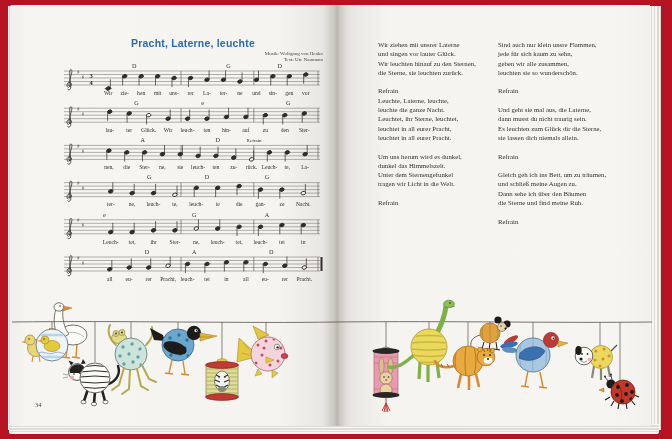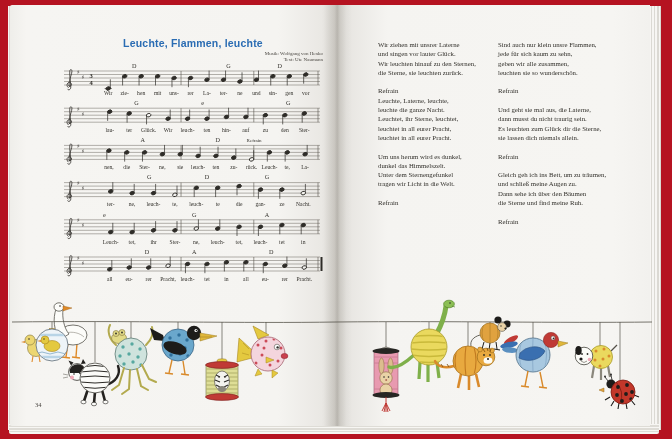--- a/index.html
+++ b/index.html
@@ -36,21 +36,21 @@
 
 <div class="book">
   <div class="edge-left"></div>
   <div class="edge-right"></div>
   <div class="edge-bottom"></div>
 
   <div class="page page-left"></div>
   <div class="page page-right"></div>
   <div class="gutter"></div>
 
-  <div class="song-title">Leuchte, Flammen, leuchte</div>
+  <div class="song-title">Pracht, Laterne, leuchte</div>
   <div class="credits">
     <div>Musik: Wolfgang von Henko</div>
     <div>Text: Ute Naumann</div>
   </div>
 
   <div class="score-wrap">
     <svg id="score" width="268" height="234" viewBox="0 0 268 234">
         <g>
           <line x1="6" y1="11" x2="262" y2="11" stroke="#6a675f" stroke-width="0.5"></line>
           <line x1="6" y1="14.5" x2="262" y2="14.5" stroke="#6a675f" stroke-width="0.5"></line>

